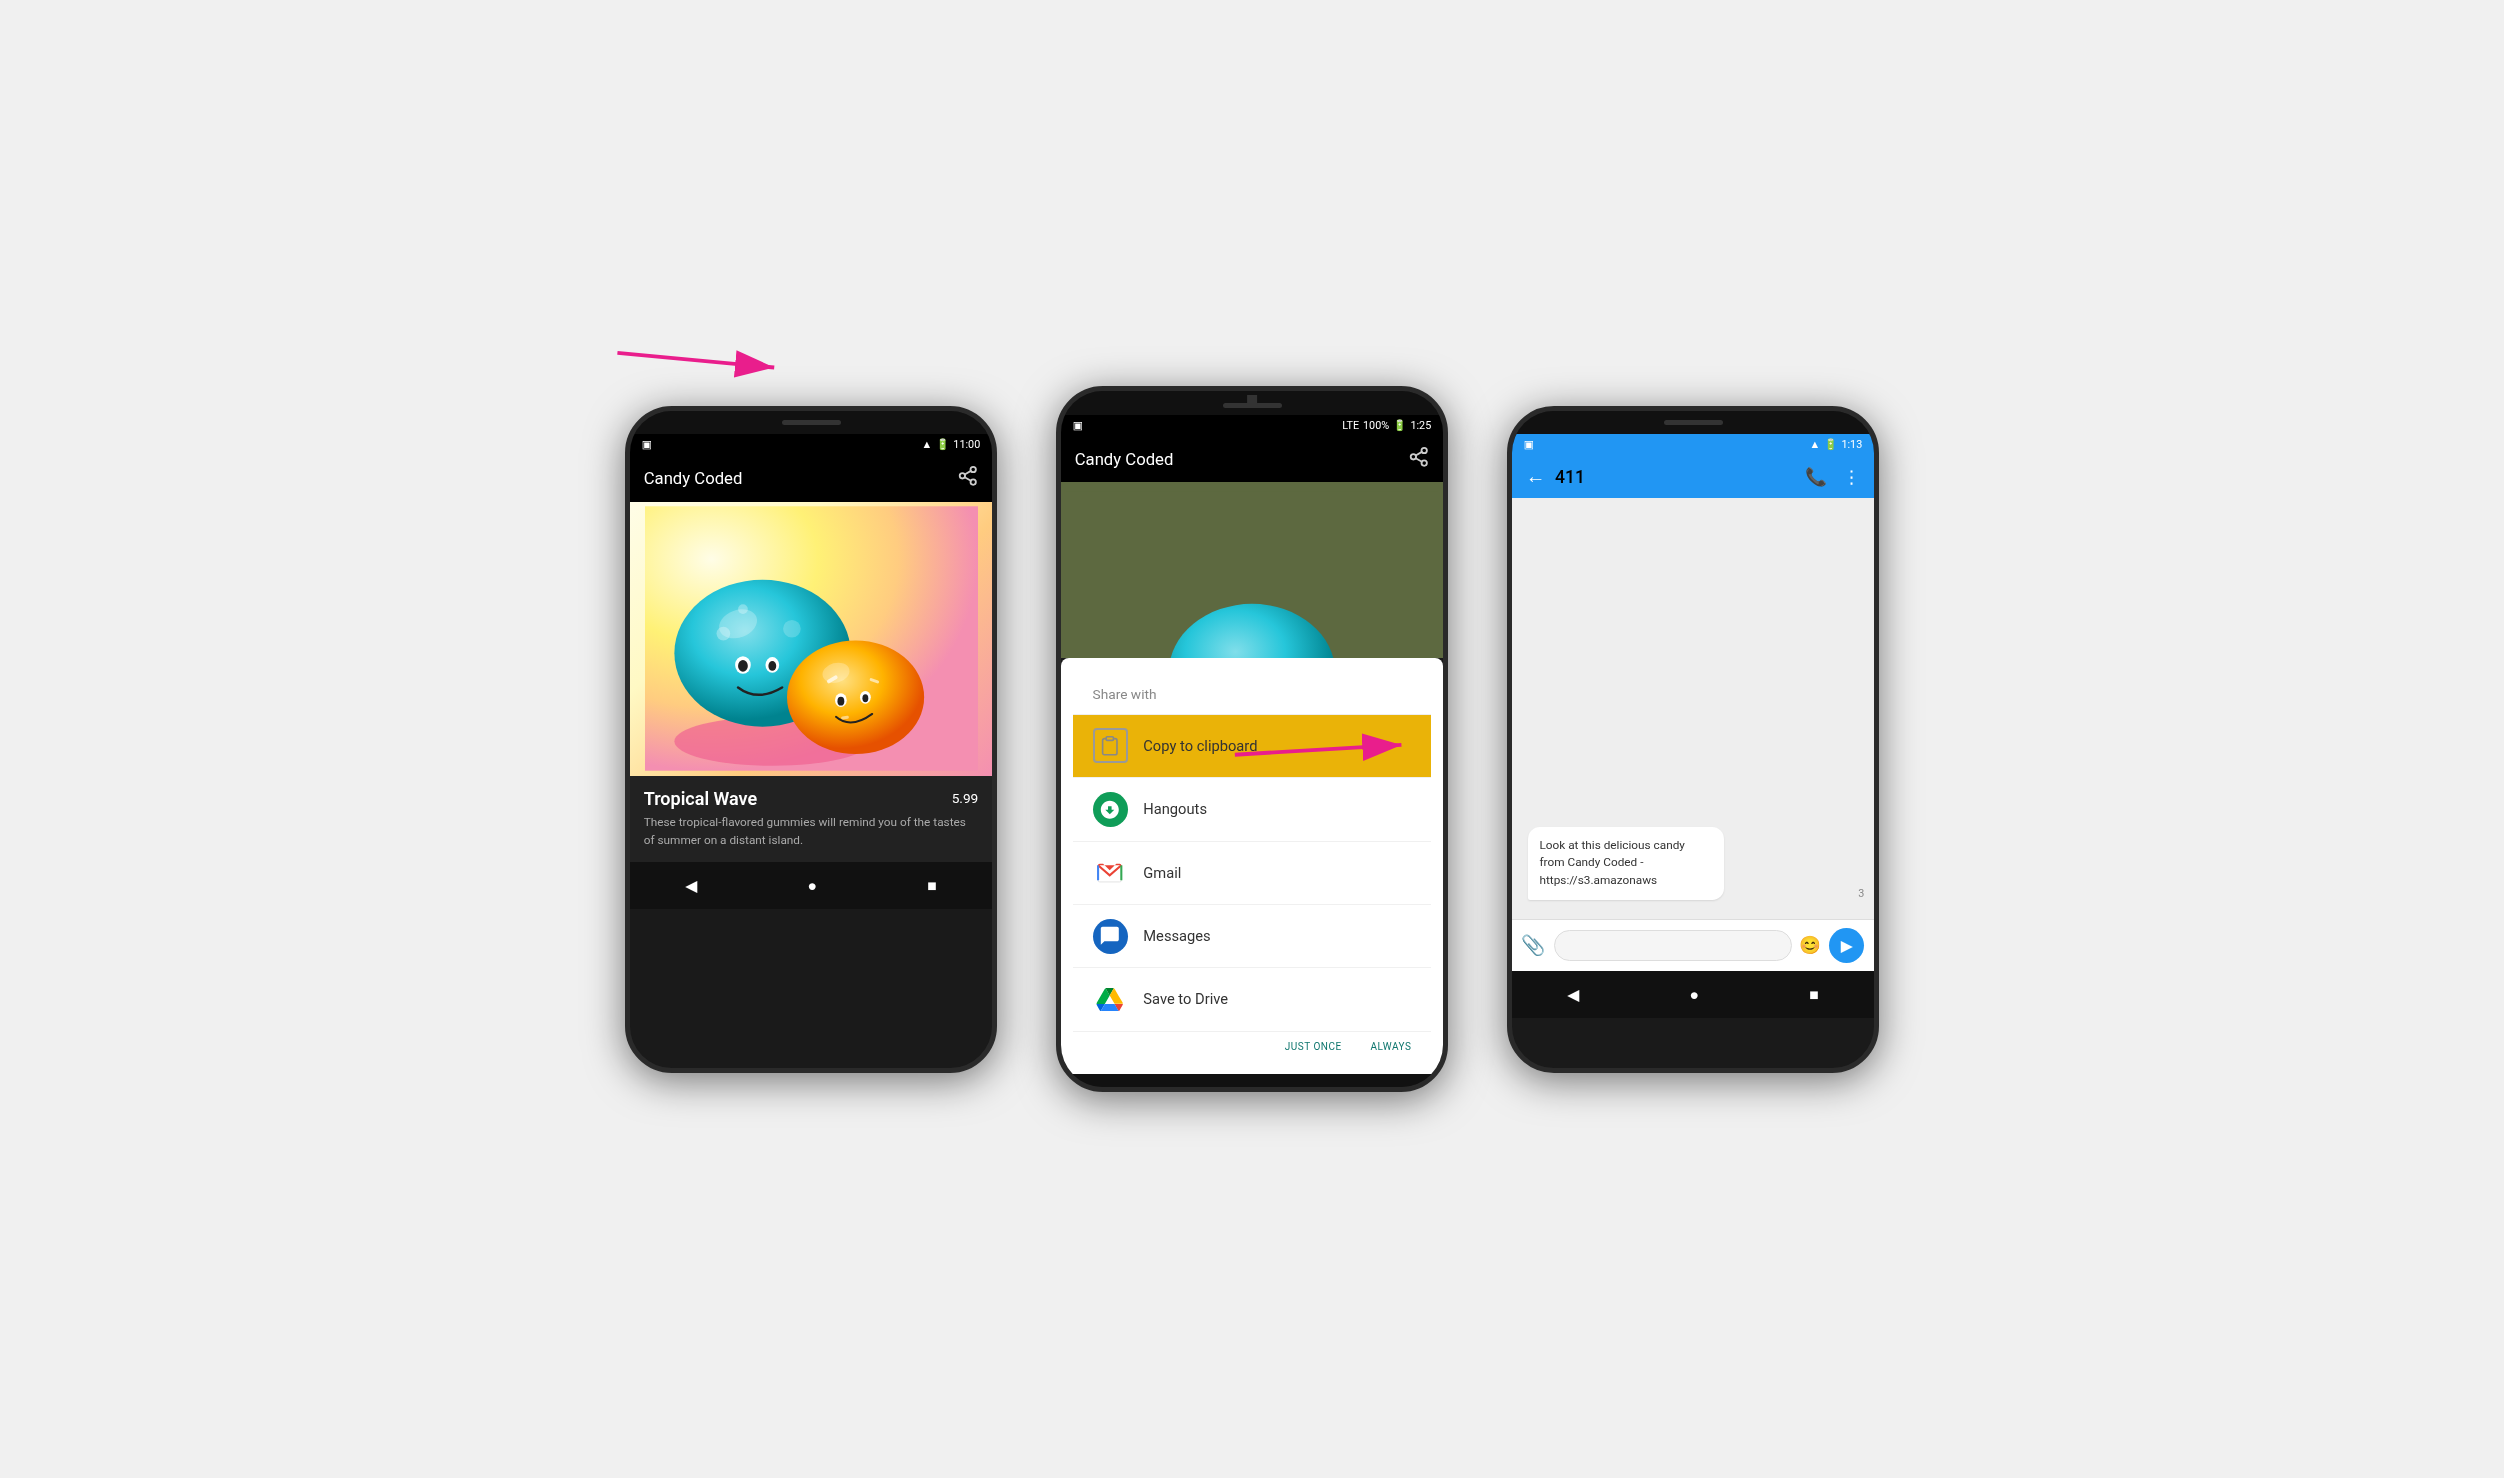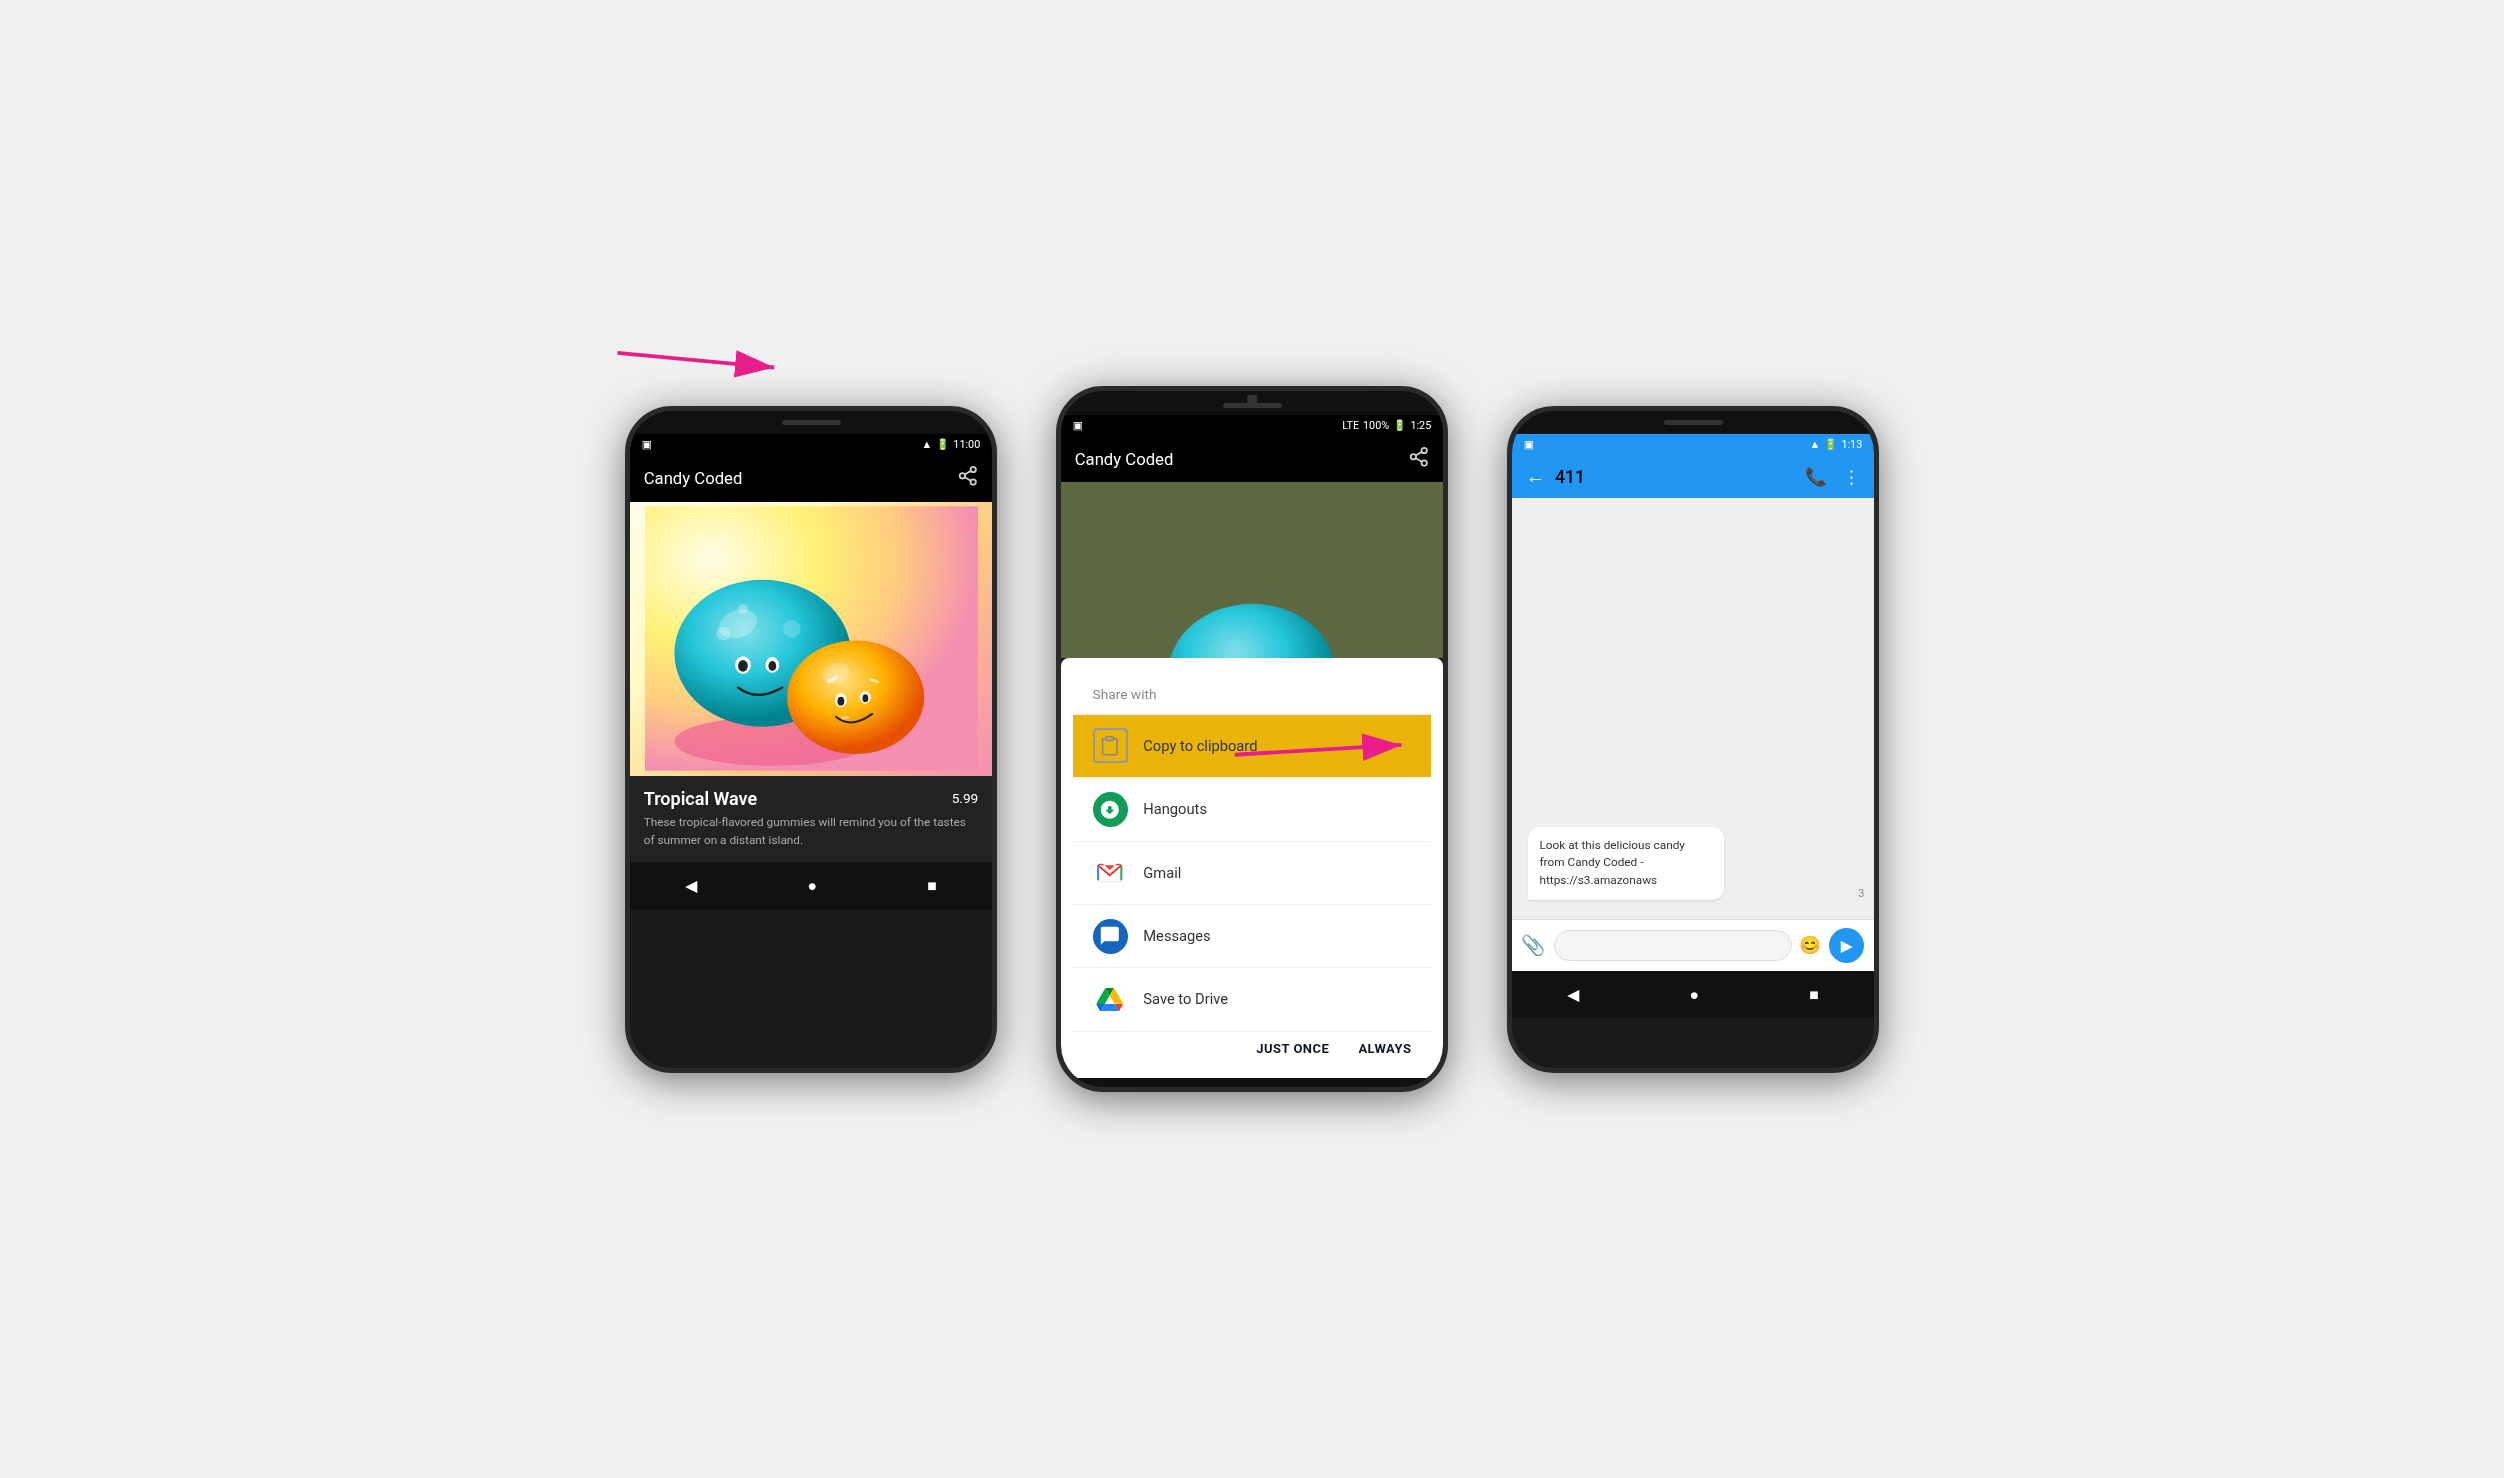--- a/index.html
+++ b/index.html
@@ -172,23 +172,23 @@
     .icon-messages { background: #1565C0; border-radius: 50%; color: white; font-size: 13.7px; }
     .icon-drive { background: #fff; font-size: 15.7px; }
 
     .share-footer {
       display: flex;
       justify-content: flex-end;
       padding: 9.8px 19.6px;
       gap: 29px;
     }
     .share-footer-btn {
-      color: #0f172a;
-      font-size: 13px;
-      font-weight: 700;
+      color: #0f766e;
+      font-size: 10px;
+      font-weight: 400;
       cursor: pointer;
       letter-spacing: 0.5px;
     }
 
     
     .messages-back-row {
       display: flex;
       align-items: center;
       gap: 9.8px;
     }

